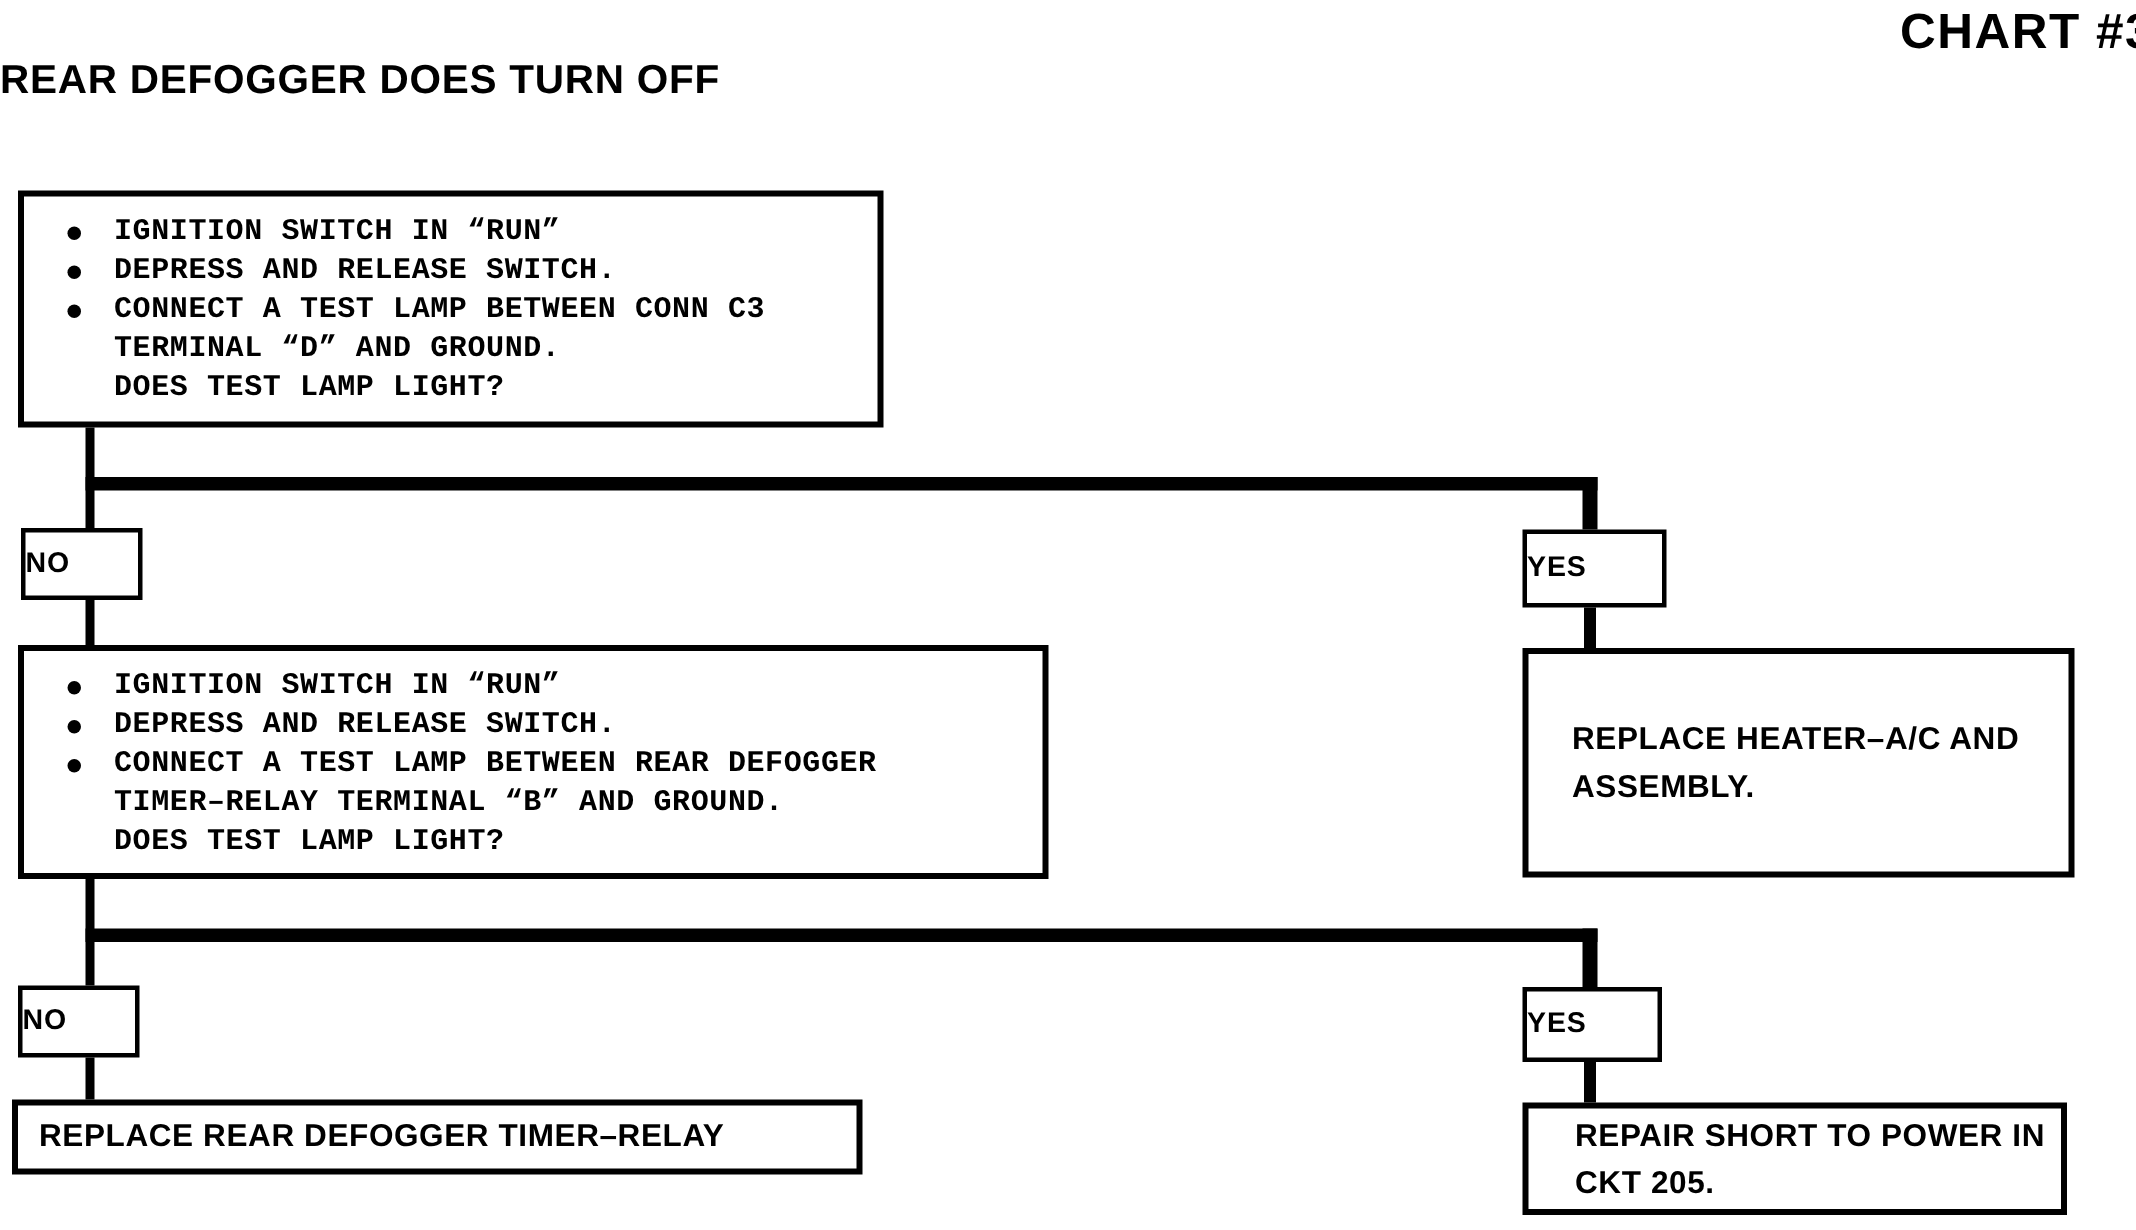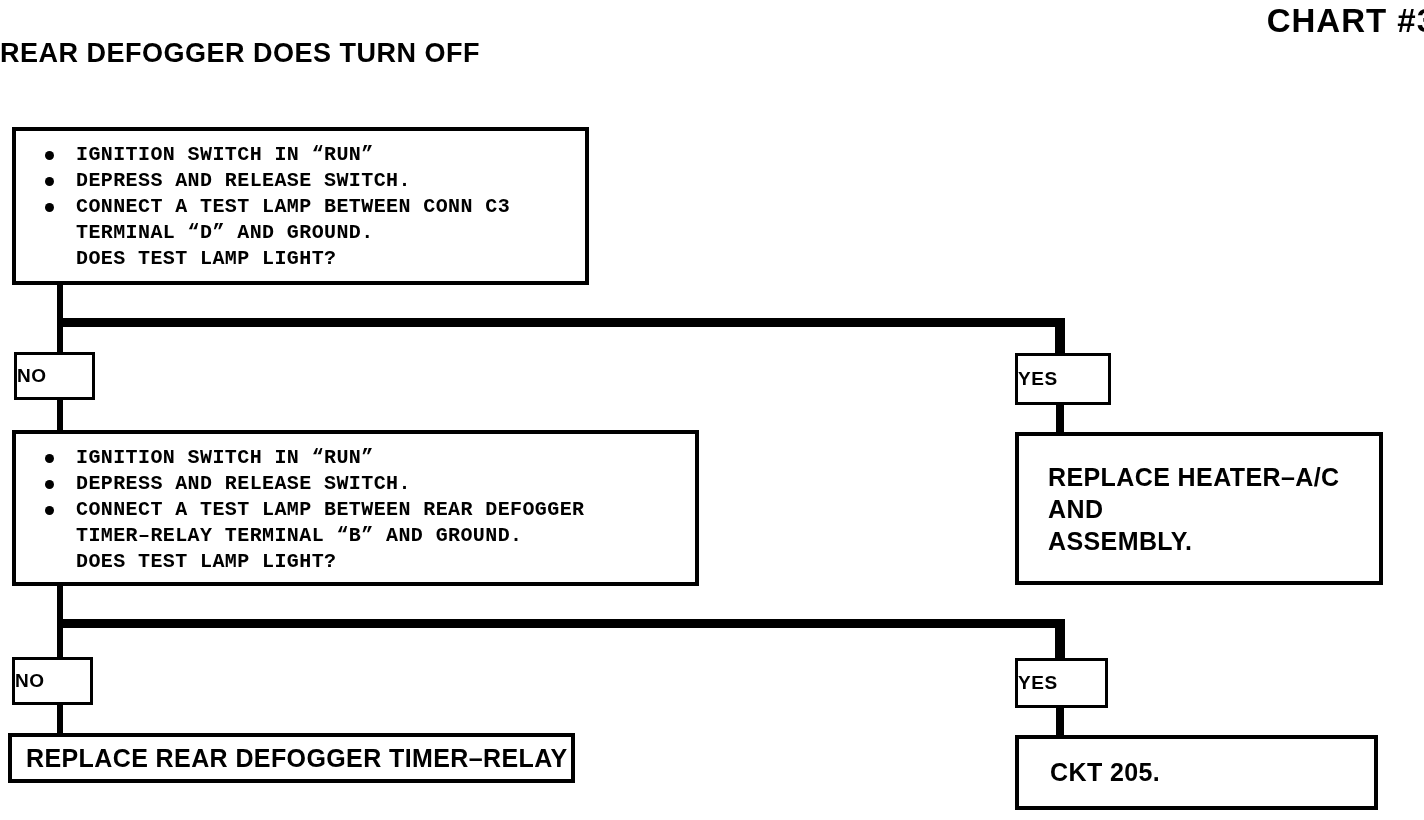--- a/index.html
+++ b/index.html
@@ -18,21 +18,21 @@
   }
   .line{position:absolute;background:#000000;}
   .box{position:absolute;background:#ffffff;border:4px solid #000000;box-sizing:border-box;}
   .qbox{font-size:20px;letter-spacing:0.4px;line-height:26px;padding-top:11px;}
   .brow{display:flex;align-items:flex-start;font-family:Liberation Mono, monospace;}
   .dot{flex:none;width:9px;height:9px;border-radius:50%;background:#000000;margin:9px 0 0 29px;}
   .btext{margin-left:22px;}
   .dbox{border-width:3px;display:flex;align-items:center;justify-content:flex-start;
         font-size:19px;letter-spacing:0.6px;}
   .rbox{display:flex;flex-direction:column;justify-content:center;
-        font-size:25px;letter-spacing:0.4px;line-height:32px;}
+        font-size:21px;letter-spacing:0.4px;line-height:32px;}
 </style>
 </head>
 <body>
 
 <div class="canvas">
 
   <div class="title">CHART #3</div>
   <div class="subtitle">REAR DEFOGGER DOES TURN OFF</div>
 
   <div class="line" style="left:57px;top:283px;width:6px;height:70px;"></div>
@@ -109,16 +109,17 @@
   </div>
   <div class="box dbox" style="left:1015px;top:658px;width:93px;height:50px;">
     <span>YES</span>
   </div>
 
   <div class="box rbox" style="left:8px;top:733px;width:567px;height:50px;padding-left:14px;">
     <div>REPLACE REAR DEFOGGER TIMER–RELAY</div>
   </div>
 
   <div class="box rbox" style="left:1015px;top:735px;width:363px;height:75px;padding-left:31px;line-height:31px;">
+    <div>REPAIR SHORT TO POWER IN</div>
     <div>CKT 205.</div>
   </div>
 
 </div>
 
 </body></html>

